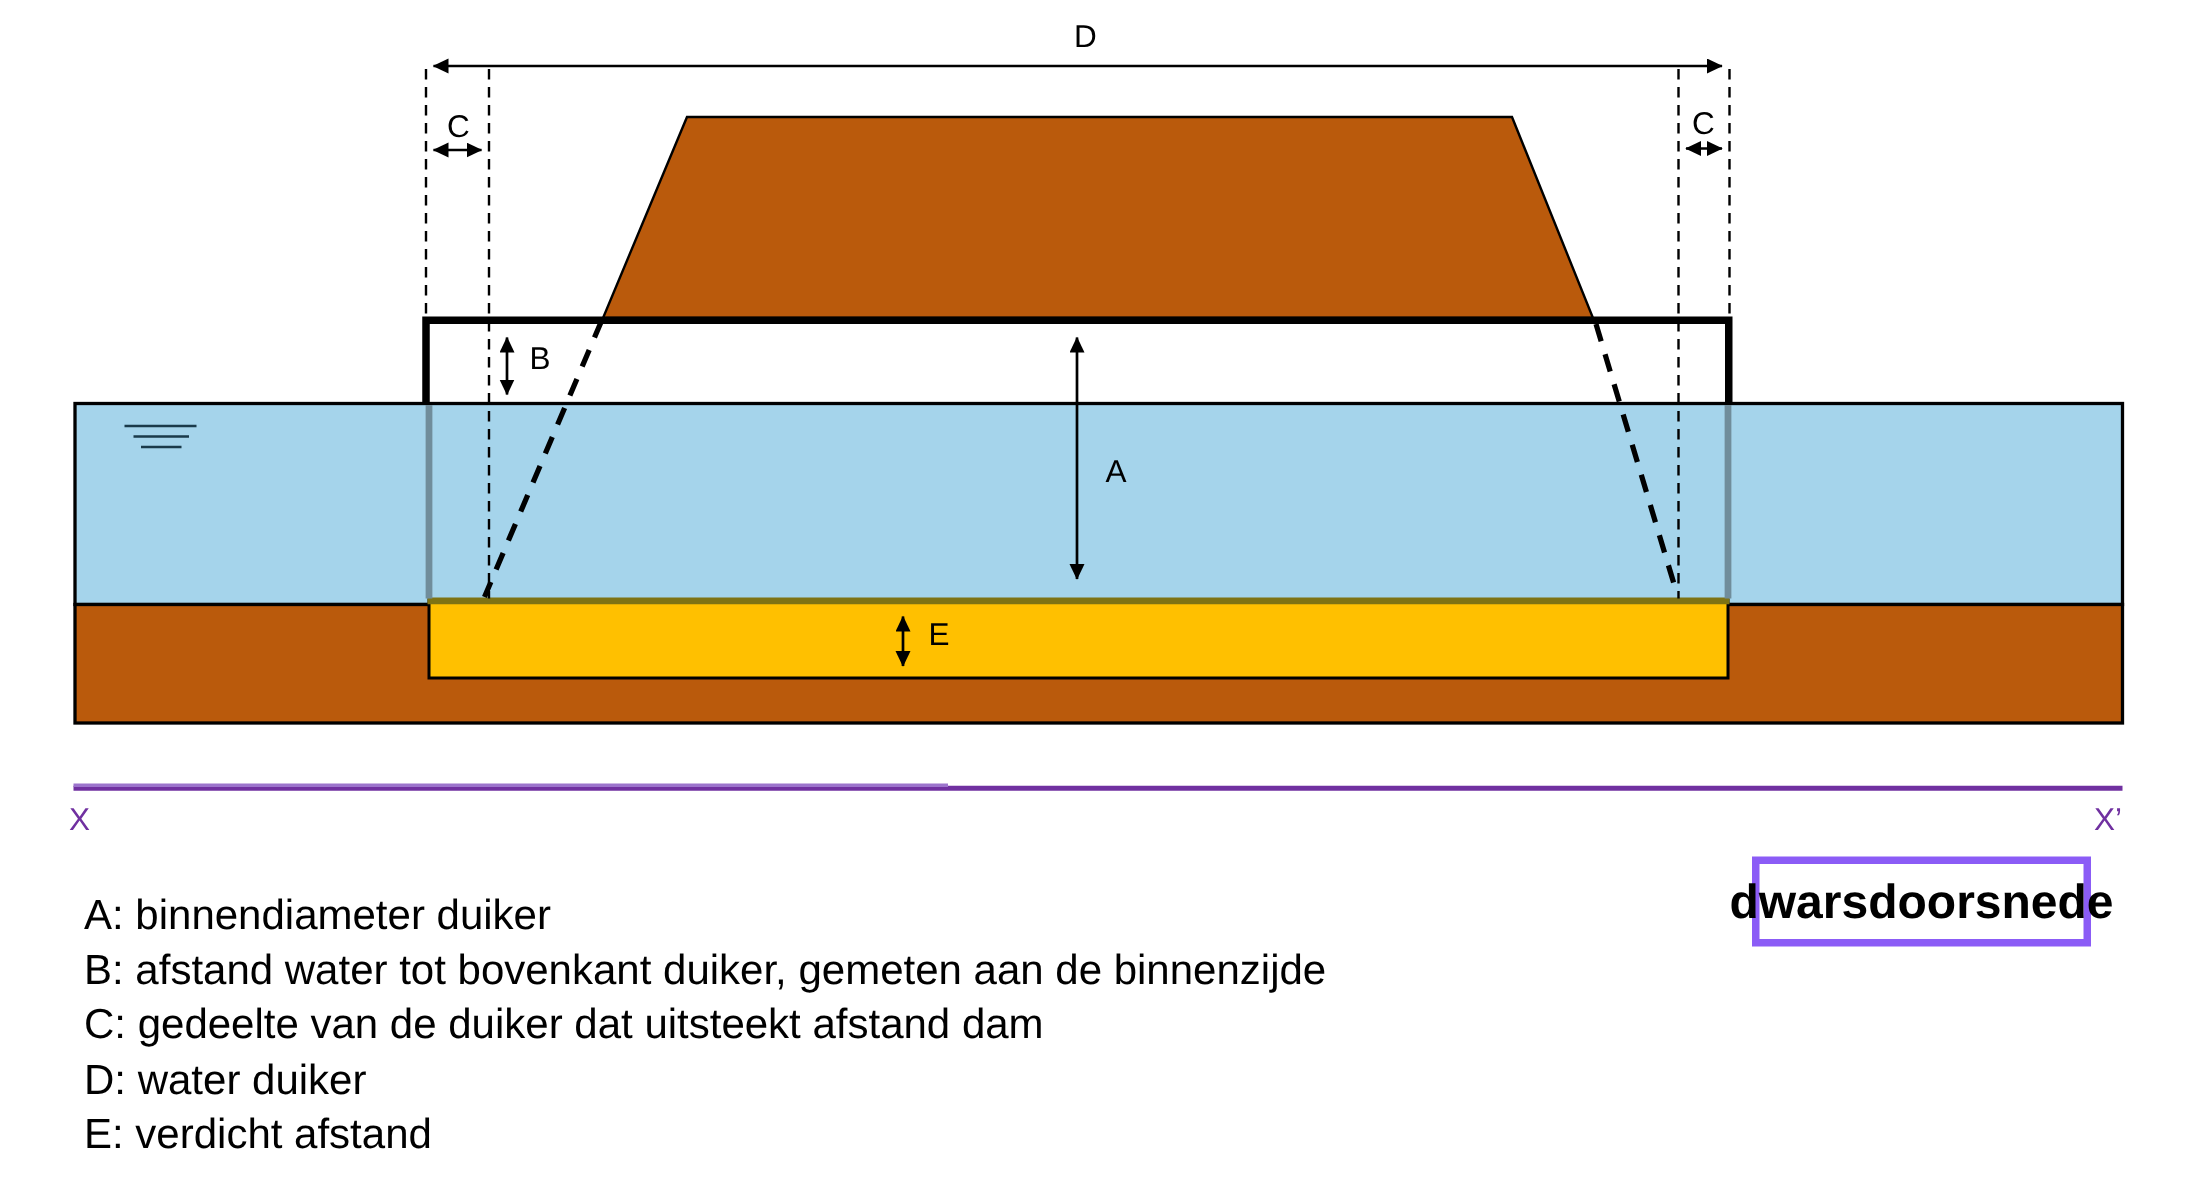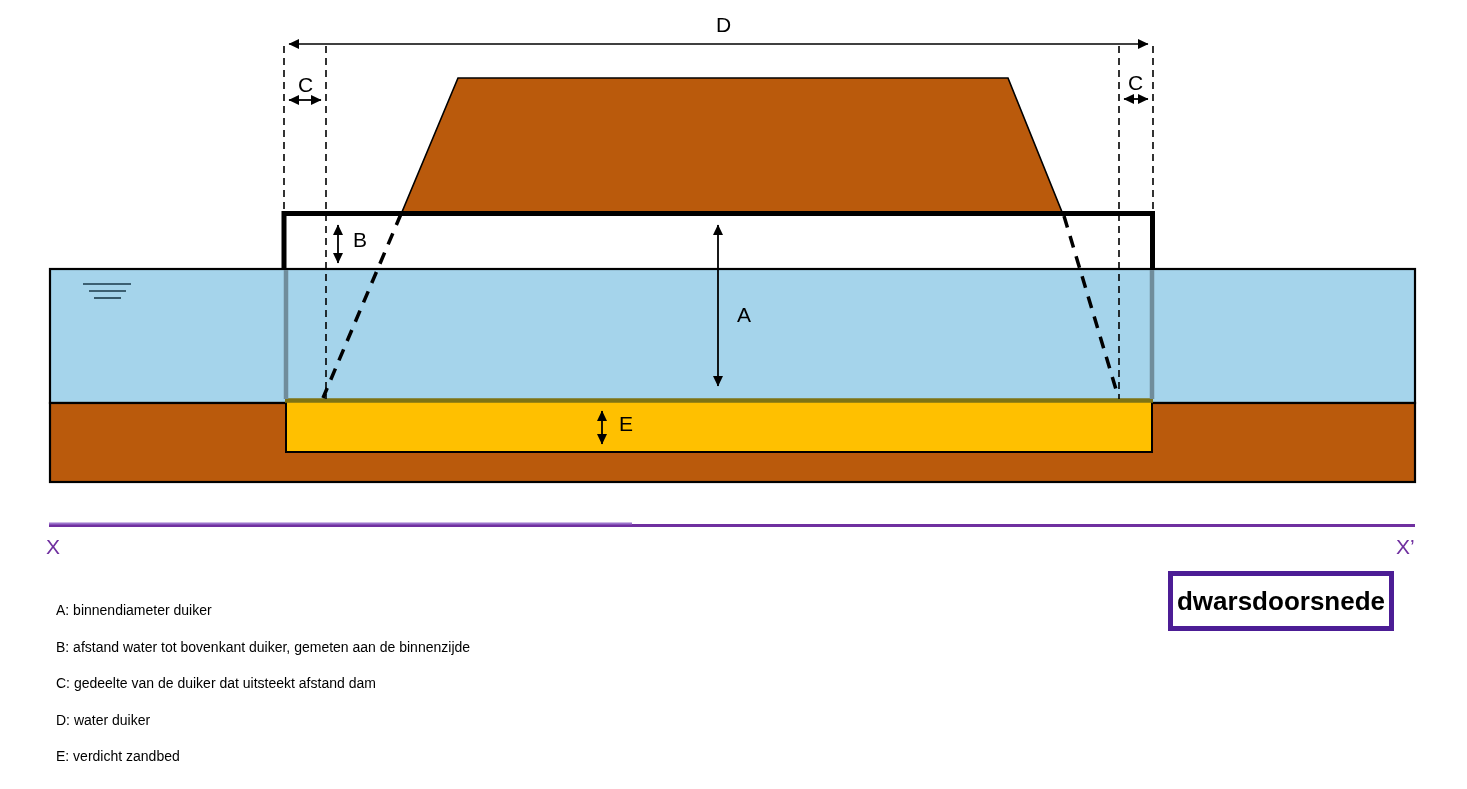--- a/index.html
+++ b/index.html
@@ -3,23 +3,23 @@
 <meta charset="utf-8">
 <style>
   html,body{margin:0;padding:0;background:#fff;}
   body{width:1467px;height:789px;position:relative;overflow:hidden;
        font-family:"Liberation Sans",sans-serif;color:#000;}
   .stage{position:absolute;left:0;top:0;width:1467px;height:789px;}
   svg{position:absolute;left:0;top:0;}
   .lbl{position:absolute;font-size:21px;line-height:1;white-space:nowrap;}
   .lbl-purple{color:#7030A0;}
   .title-box{position:absolute;left:1168px;top:571px;width:216px;height:50px;
-             border:5px solid #4c1d95;display:flex;align-items:center;justify-content:center;
-             font-weight:bold;font-size:26px;background:#fff;}
-  .legend{position:absolute;left:56px;top:592px;font-size:14px;}
+             border:5px solid #8b5cf6;display:flex;align-items:center;justify-content:center;
+             font-weight:bold;font-size:32px;background:#fff;}
+  .legend{position:absolute;left:56px;top:592px;font-size:28px;}
   .legend div{line-height:36.6px;white-space:nowrap;}
 </style>
 </head>
 <body>
 
 <div class="stage">
 
   <svg width="1467" height="789" viewBox="0 0 1467 789">
     <defs>
       <marker id="ah" markerUnits="userSpaceOnUse" markerWidth="12" markerHeight="11" refX="10" refY="5" orient="auto-start-reverse">
@@ -78,16 +78,16 @@
 
   <div class="title-box">
     <span>dwarsdoorsnede</span>
   </div>
 
   <div class="legend">
     <div>A: binnendiameter duiker</div>
     <div>B: afstand water tot bovenkant duiker, gemeten aan de binnenzijde</div>
     <div>C: gedeelte van de duiker dat uitsteekt afstand dam</div>
     <div>D: water duiker</div>
-    <div>E: verdicht zandbed</div>
+    <div>E: verdicht afstand</div>
   </div>
 
 </div>
 
 </body></html>

